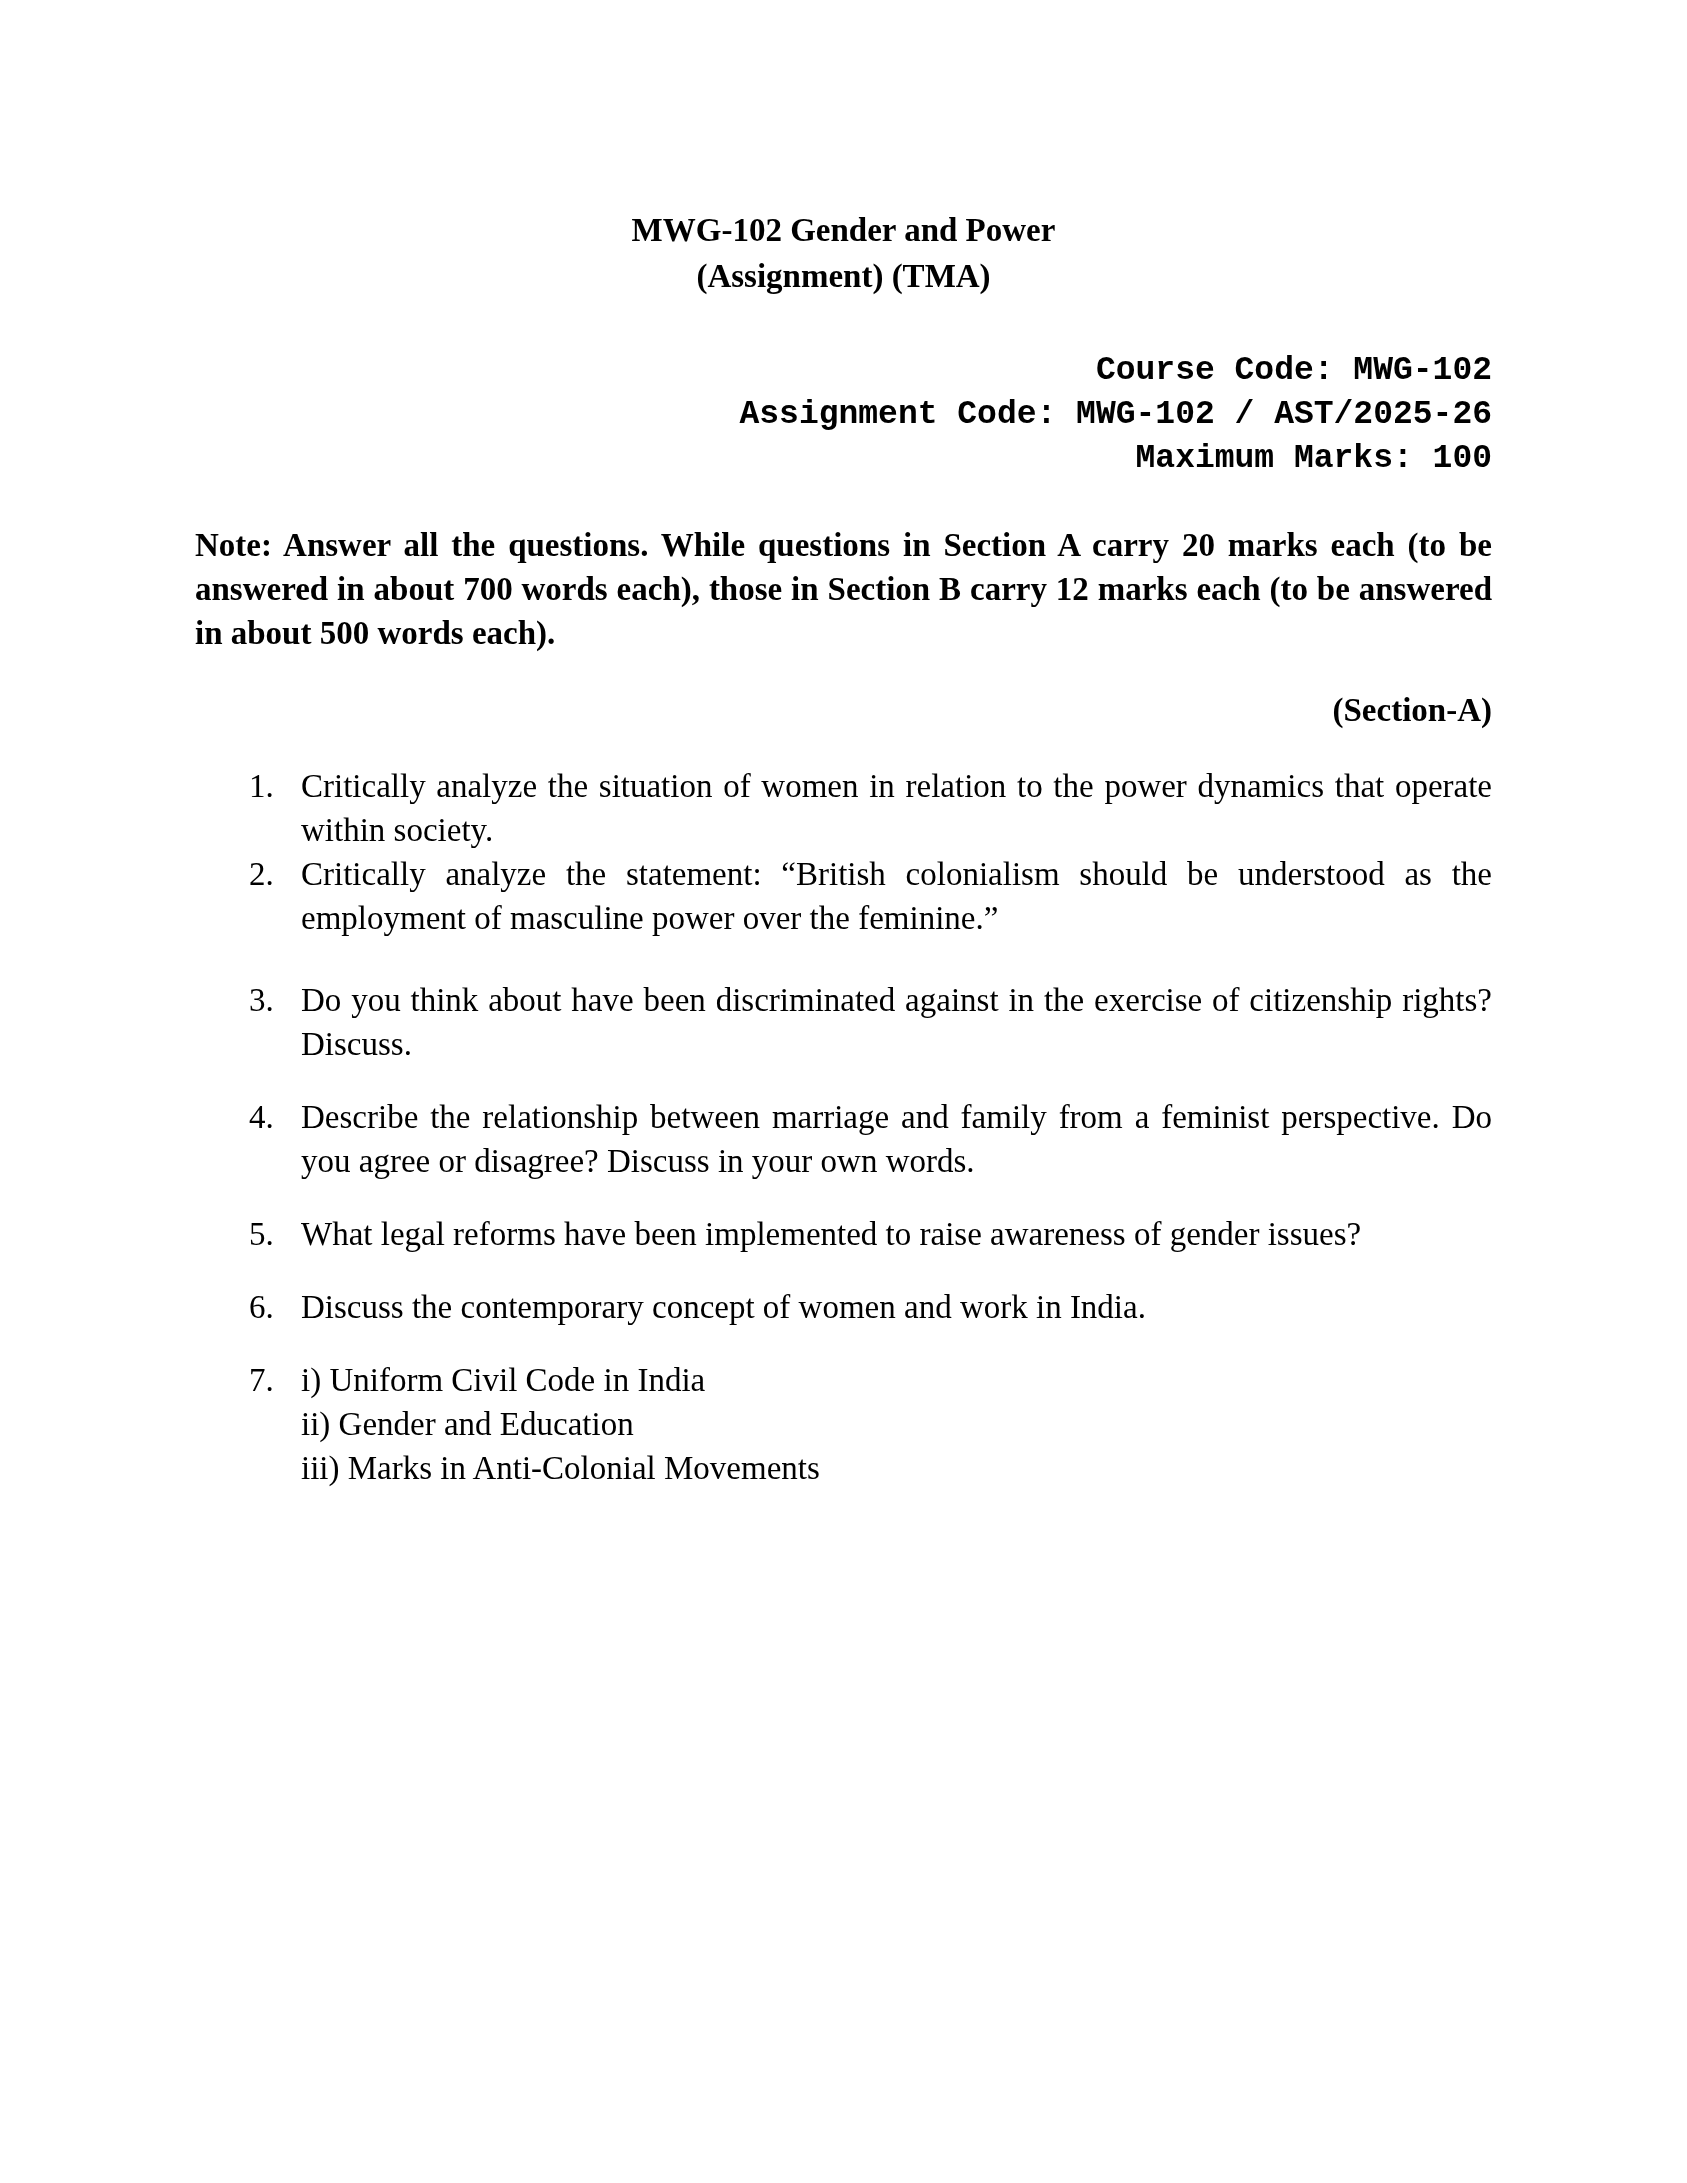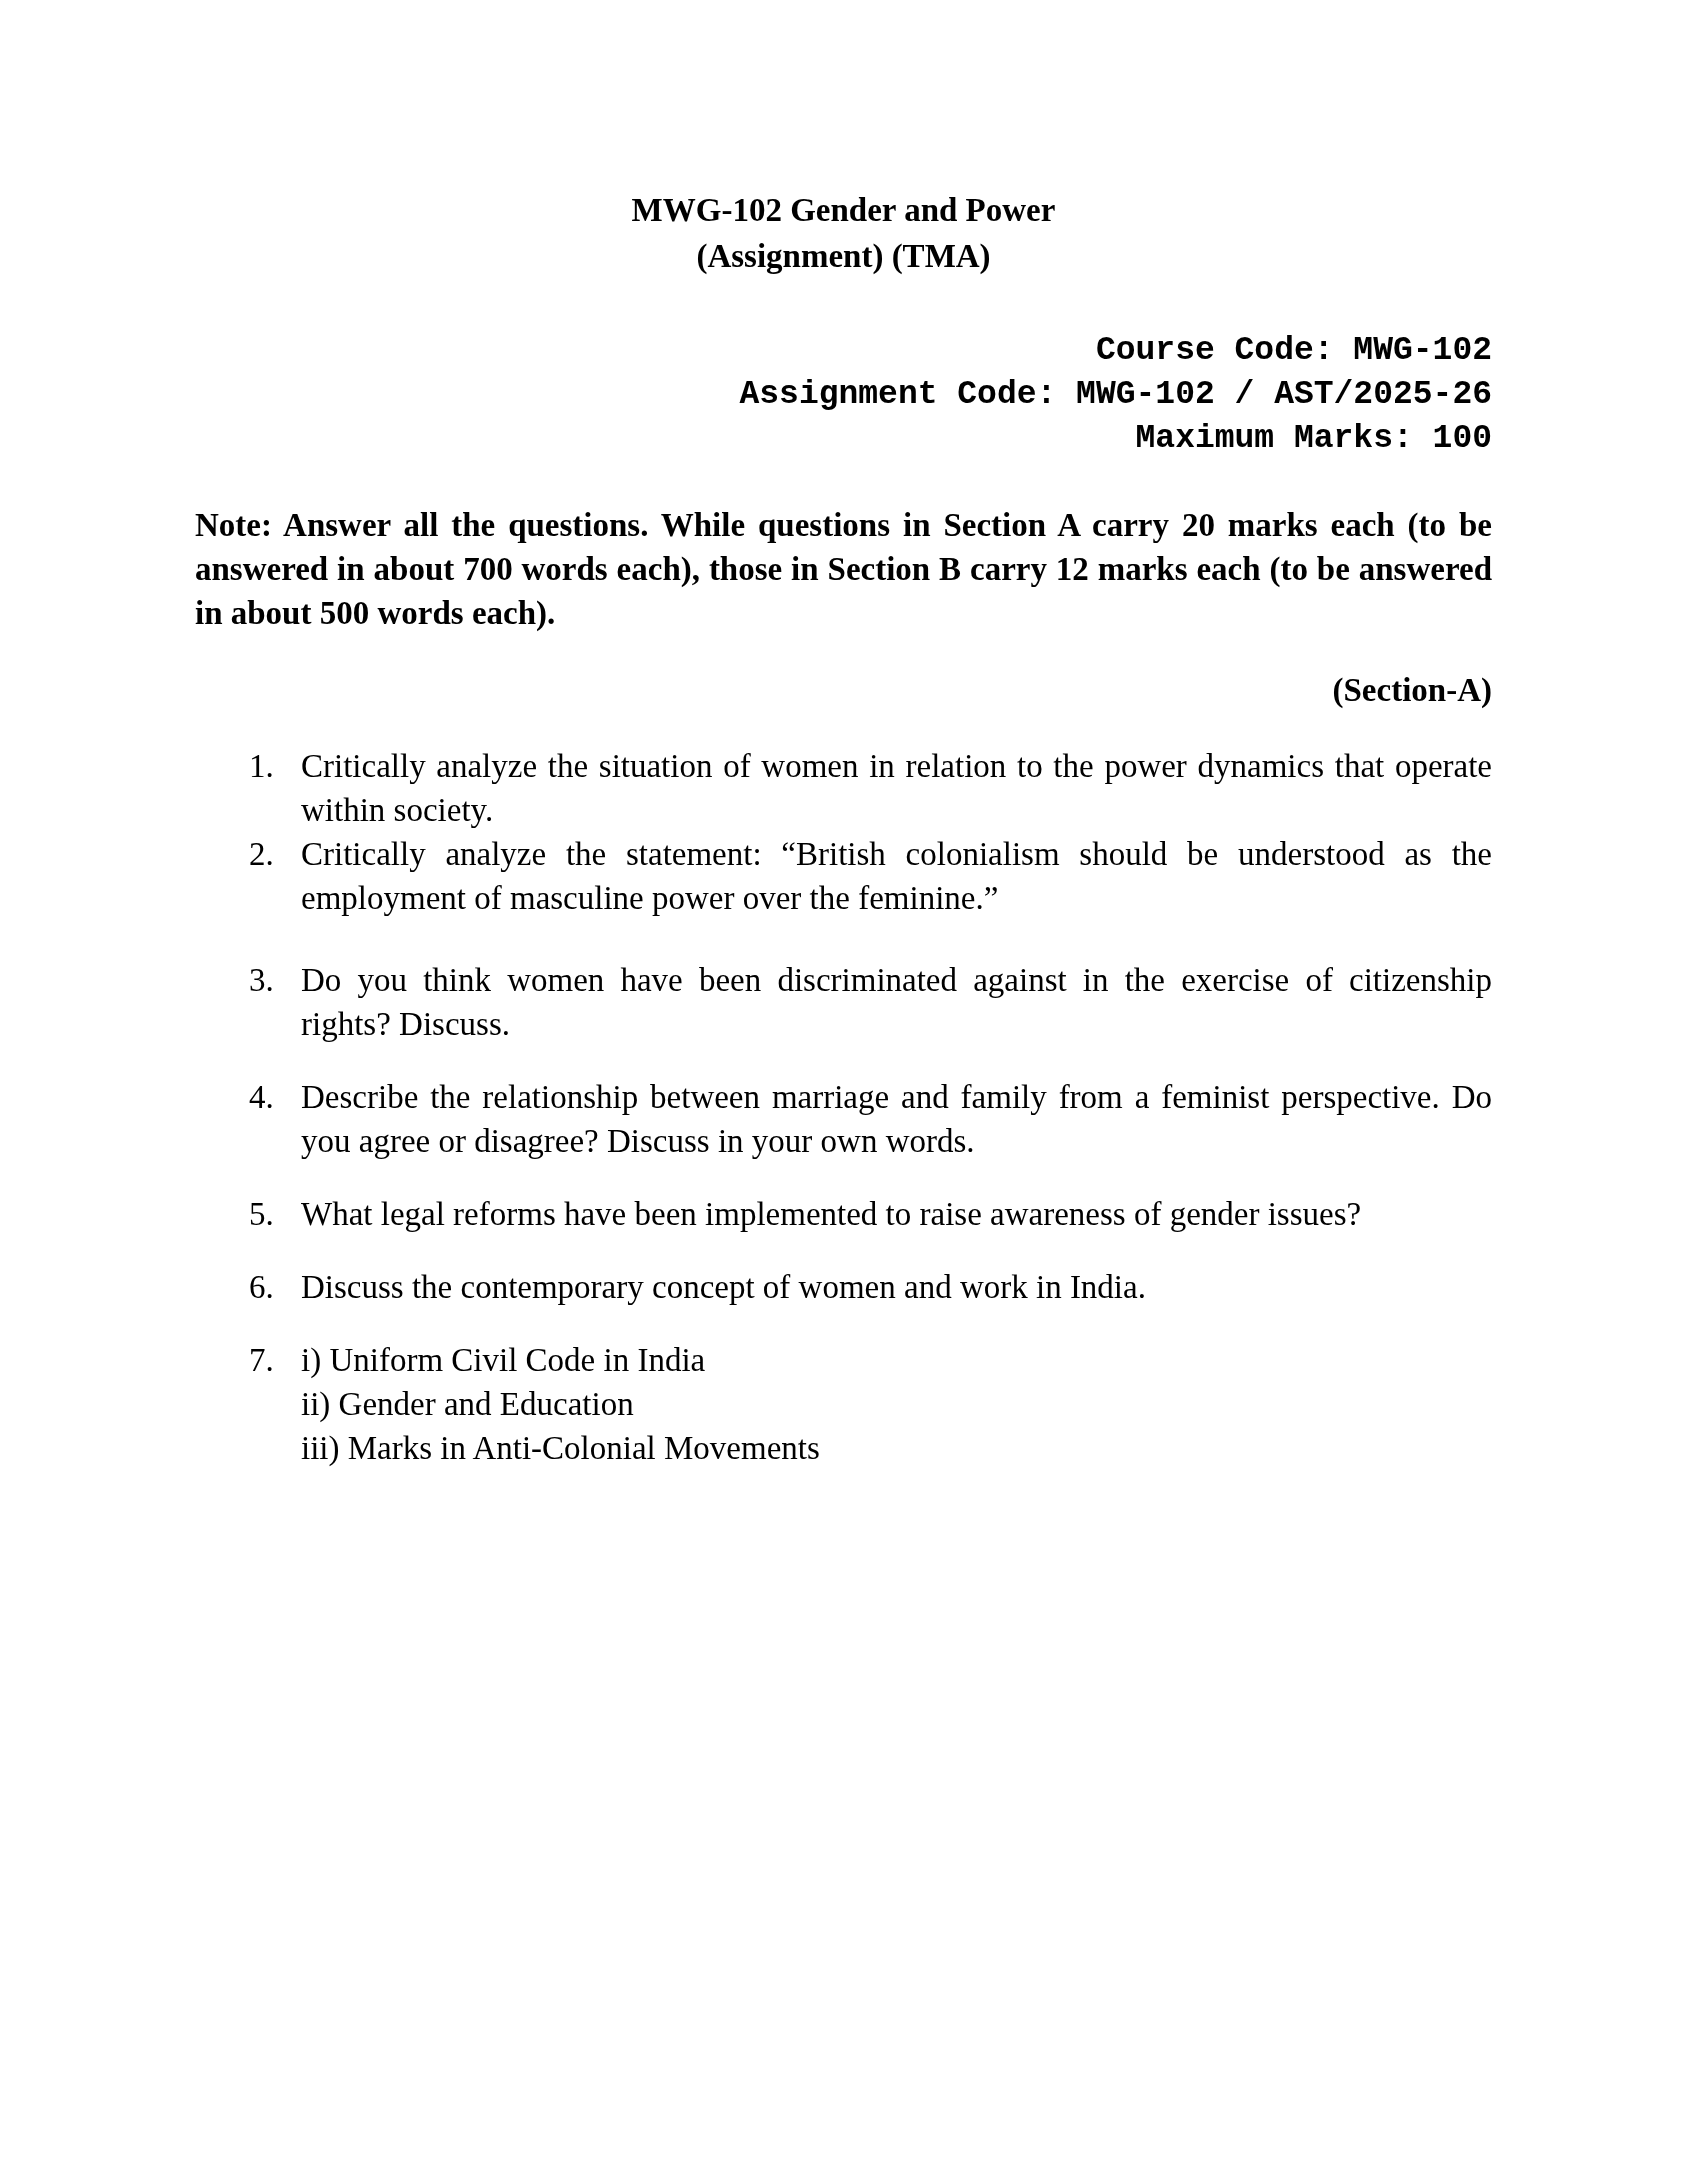--- a/index.html
+++ b/index.html
@@ -11,20 +11,21 @@
     position: relative;
     width: 1687px;
     height: 1853px;
     background: #ffffff;
     font-family: "Liberation Serif", serif;
     color: #000000;
     font-size: 33px;
     line-height: 44px;
     box-sizing: border-box;
     overflow: hidden;
+    margin-top: 20px;
   }
   .content {
     padding: 187px 195px 0 195px;
   }
   .doc-title {
     text-align: center;
     font-weight: bold;
     line-height: 46px;
   }
   .meta-block {
@@ -101,21 +102,21 @@
       <div class="q-item">
         <span class="q-num">2.</span>
         <span class="q-text">Critically analyze the statement: “British colonialism should be understood as the employment of masculine power over the feminine.”</span>
       </div>
     </div>
 
 
     <div class="q-list q-list-b">
       <div class="q-item">
         <span class="q-num">3.</span>
-        <span class="q-text">Do you think women have been discriminated against in the exercise of citizenship rights? Discuss.</span>
+        <span class="q-text">Do you think about have been discriminated against in the exercise of citizenship rights? Discuss.</span>
       </div>
       <div class="q-item">
         <span class="q-num">4.</span>
         <span class="q-text">Describe the relationship between marriage and family from a feminist perspective. Do you agree or disagree? Discuss in your own words.</span>
       </div>
       <div class="q-item">
         <span class="q-num">5.</span>
         <span class="q-text">What legal reforms have been implemented to raise awareness of gender issues?</span>
       </div>
       <div class="q-item">

